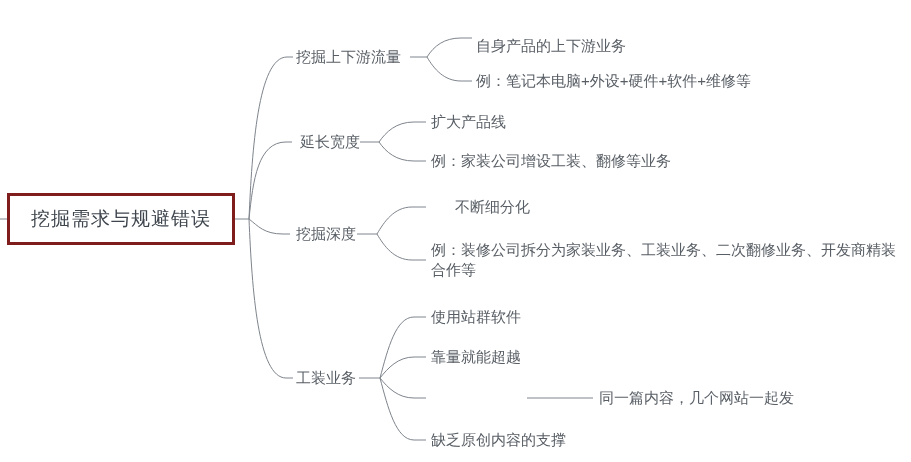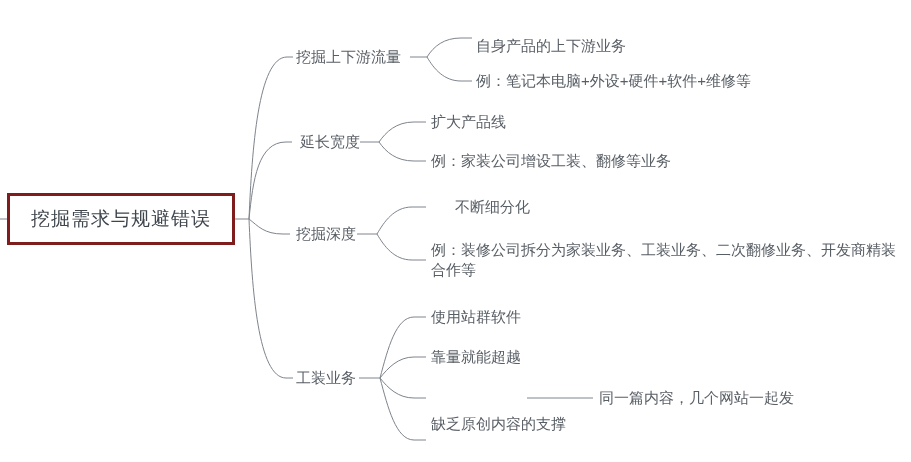--- a/index.html
+++ b/index.html
@@ -83,15 +83,15 @@
   <div class="node" style="left:431px;top:161px;">例：家装公司增设工装、翻修等业务</div>
 
   <div class="node" style="left:296px;top:234px;">挖掘深度</div>
   <div class="node" style="left:431px;top:207px;margin-left:24px;">不断细分化</div>
   <div class="node wrap" style="left:431px;top:260px;">例：装修公司拆分为家装业务、工装业务、二次翻修业务、开发商精装合作等</div>
 
   <div class="node" style="left:296px;top:378px;">工装业务</div>
   <div class="node" style="left:431px;top:357px;">靠量就能超越</div>
   <div class="node" style="left:431px;top:317px;">使用站群软件</div>
   <div class="node" style="left:599px;top:398px;">同一篇内容，几个网站一起发</div>
-  <div class="node" style="left:431px;top:424px;text-align:center;">缺乏原创内容的支撑</div>
+  <div class="node" style="left:431px;top:440px;text-align:center;">缺乏原创内容的支撑</div>
 
 </div>
 
 </body></html>

